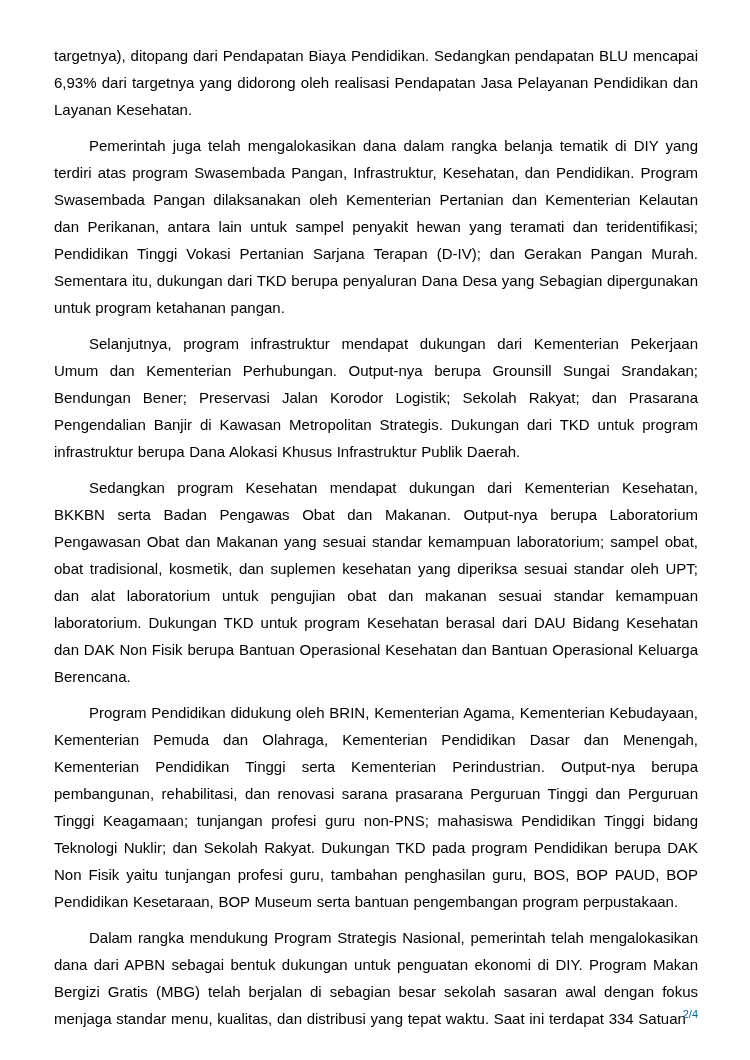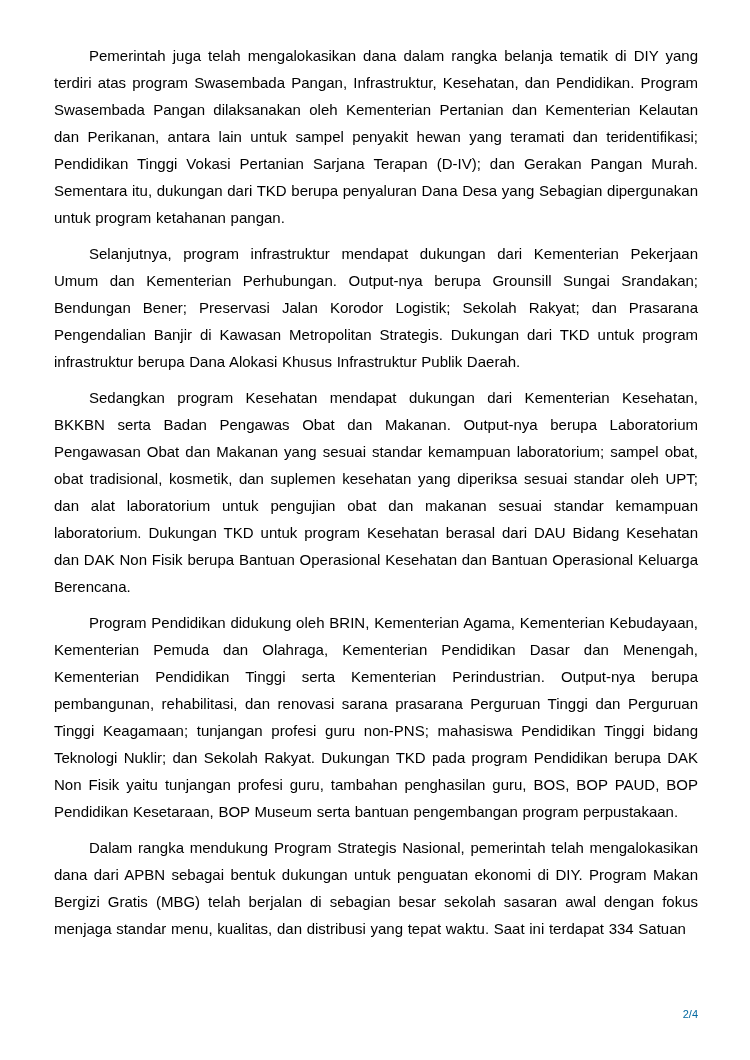--- a/index.html
+++ b/index.html
@@ -48,20 +48,21 @@
     font-size: 11px;
     line-height: 18px;
     color: #0369a1;
   }
 </style>
 </head>
 <body>
 
 <div class="page">
   <div class="doc-content" id="doc-content">
+      <p class="para"><span class="run">targetnya), ditopang dari Pendapatan Biaya Pendidikan. Sedangkan pendapatan BLU mencapai 6,93% dari targetnya yang didorong oleh realisasi Pendapatan Jasa Pelayanan Pendidikan dan Layanan Kesehatan.</span></p>
       <p class="para indent"><span class="run">Pemerintah juga telah mengalokasikan dana dalam rangka belanja tematik di DIY yang terdiri atas program Swasembada Pangan, Infrastruktur, Kesehatan, dan Pendidikan. Program Swasembada Pangan dilaksanakan oleh Kementerian Pertanian dan Kementerian Kelautan dan Perikanan, antara lain untuk sampel penyakit hewan yang teramati dan teridentifikasi; Pendidikan Tinggi Vokasi Pertanian Sarjana Terapan (D-IV); dan Gerakan Pangan Murah. Sementara itu, dukungan dari TKD berupa penyaluran Dana Desa yang Sebagian dipergunakan untuk program ketahanan pangan.</span></p>
       <p class="para indent"><span class="run">Selanjutnya, program infrastruktur mendapat dukungan dari Kementerian Pekerjaan Umum dan Kementerian Perhubungan. </span><span class="run-italic">Output</span><span class="run">-nya berupa Grounsill Sungai Srandakan; Bendungan Bener; Preservasi Jalan Korodor Logistik; Sekolah Rakyat; dan Prasarana Pengendalian Banjir di Kawasan Metropolitan Strategis. Dukungan dari TKD untuk program infrastruktur berupa Dana Alokasi Khusus Infrastruktur Publik Daerah.</span></p>
       <p class="para indent"><span class="run">Sedangkan program Kesehatan mendapat dukungan dari Kementerian Kesehatan, BKKBN serta Badan Pengawas Obat dan Makanan. </span><span class="run-italic">Output</span><span class="run">-nya berupa Laboratorium Pengawasan Obat dan Makanan yang sesuai standar kemampuan laboratorium; sampel obat, obat tradisional, kosmetik, dan suplemen kesehatan yang diperiksa sesuai standar oleh UPT; dan alat laboratorium untuk pengujian obat dan makanan sesuai standar kemampuan laboratorium. Dukungan TKD untuk program Kesehatan berasal dari DAU Bidang Kesehatan dan DAK Non Fisik berupa Bantuan Operasional Kesehatan dan Bantuan Operasional Keluarga Berencana.</span></p>
       <p class="para indent"><span class="run">Program Pendidikan didukung oleh BRIN, Kementerian Agama, Kementerian Kebudayaan, Kementerian Pemuda dan Olahraga, Kementerian Pendidikan Dasar dan Menengah, Kementerian Pendidikan Tinggi serta Kementerian Perindustrian. </span><span class="run-italic">Output</span><span class="run">-nya berupa pembangunan, rehabilitasi, dan renovasi sarana prasarana Perguruan Tinggi dan Perguruan Tinggi Keagamaan; tunjangan profesi guru non-PNS; mahasiswa Pendidikan Tinggi bidang Teknologi Nuklir; dan Sekolah Rakyat. Dukungan TKD pada program Pendidikan berupa DAK Non Fisik yaitu tunjangan profesi guru, tambahan penghasilan guru, BOS, BOP PAUD, BOP Pendidikan Kesetaraan, BOP Museum serta bantuan pengembangan program perpustakaan.</span></p>
       <p class="para indent"><span class="run">Dalam rangka mendukung Program Strategis Nasional, pemerintah telah mengalokasikan dana dari APBN sebagai bentuk dukungan untuk penguatan ekonomi di DIY. Program Makan Bergizi Gratis (MBG) telah berjalan di sebagian besar sekolah sasaran awal dengan fokus menjaga standar menu, kualitas, dan distribusi yang tepat waktu. Saat ini terdapat 334 Satuan</span></p>
     </div>
   <div class="page-footer">2/4</div>
 </div>
 
 </body></html>

